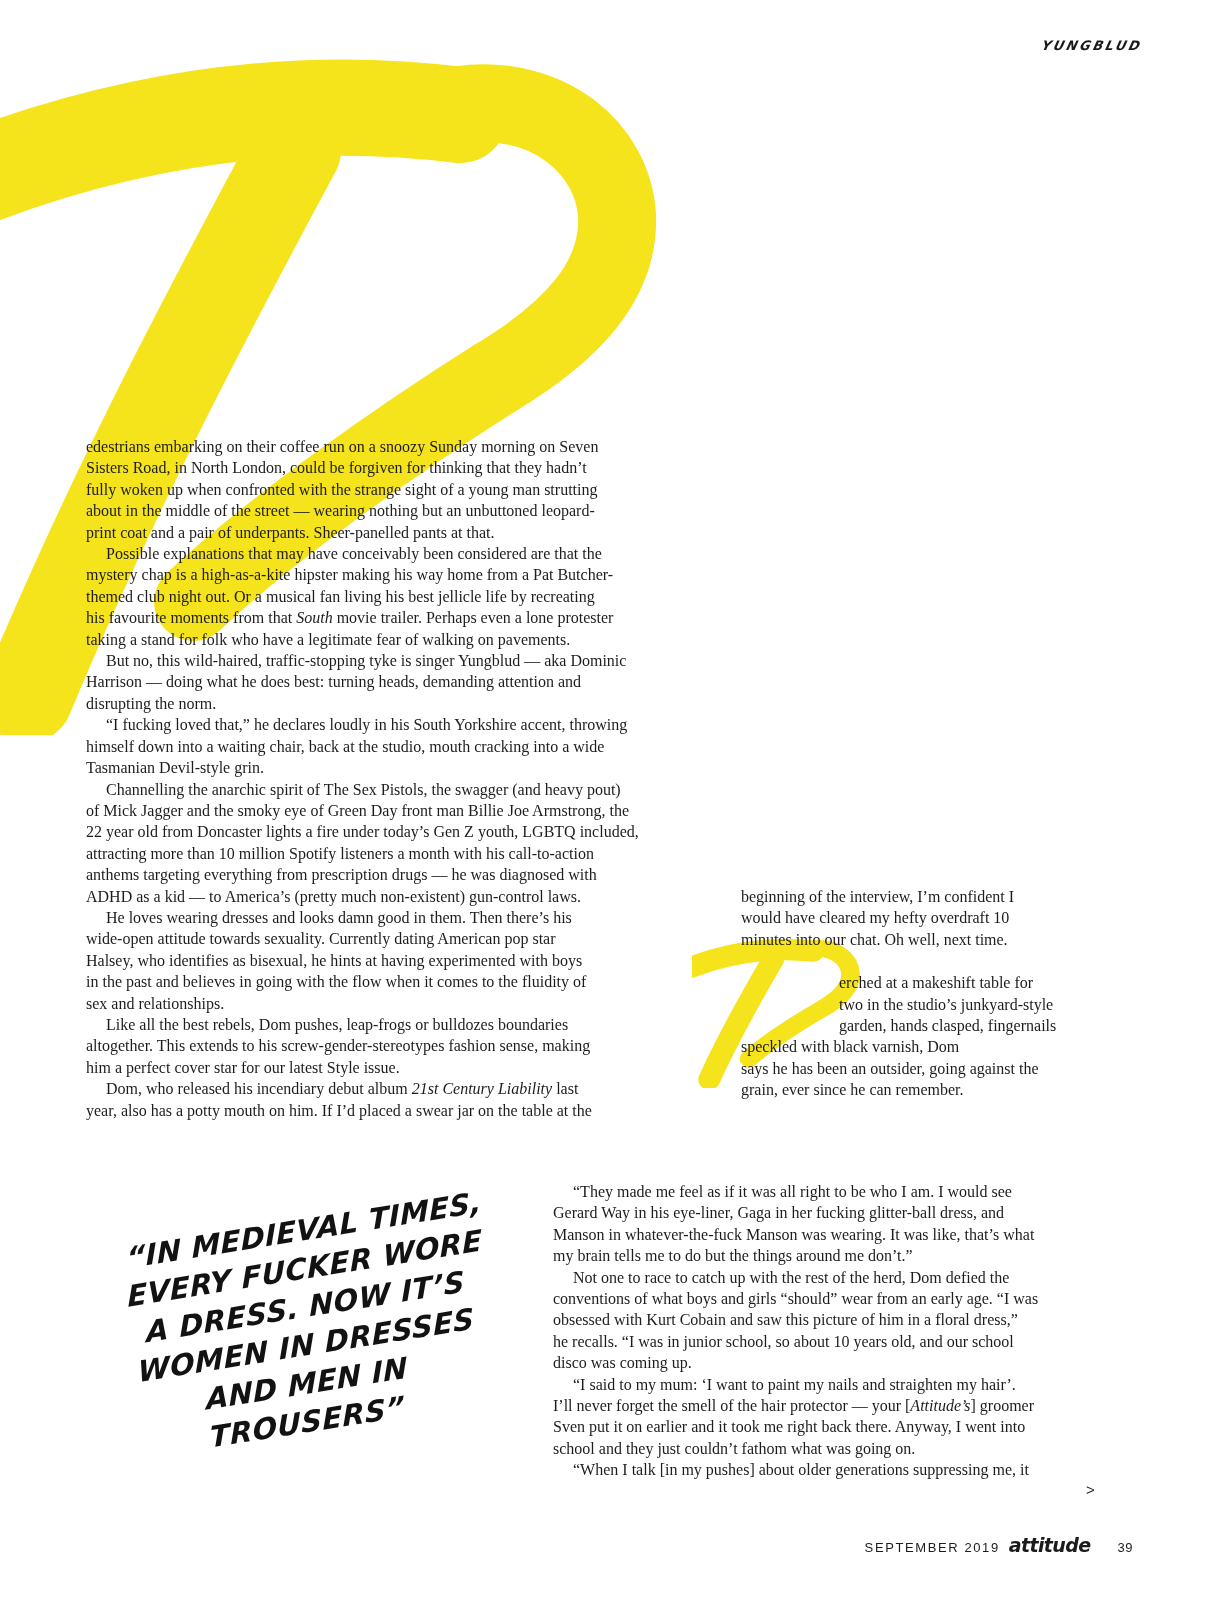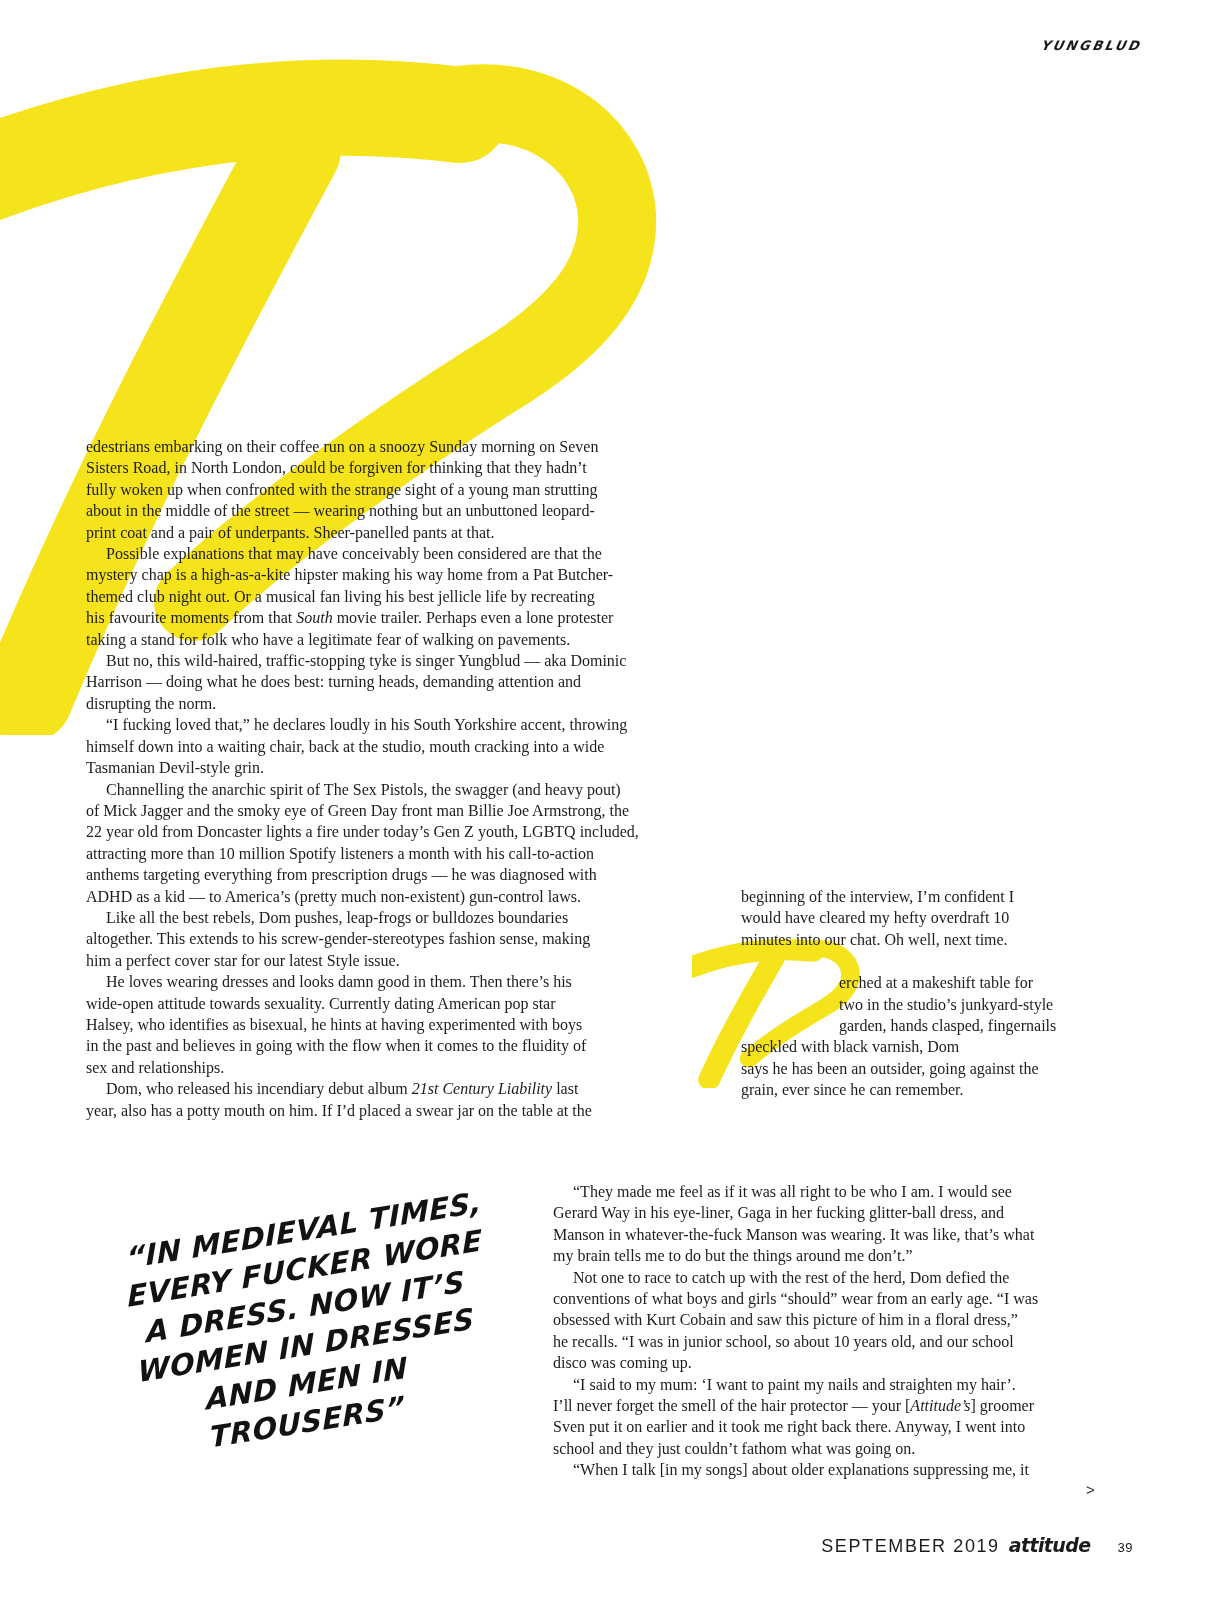--- a/index.html
+++ b/index.html
@@ -19,21 +19,21 @@
     position:absolute;top:38px;right:66px;z-index:3;
     font-family:"DejaVu Sans","Liberation Sans",sans-serif;
     font-style:italic;font-weight:700;font-size:13px;letter-spacing:2.5px;
     transform:skewX(-14deg);color:#1a1a1a;
   }
   .footer{
     position:absolute;top:1534px;right:75px;z-index:3;
     display:flex;align-items:baseline;color:#1c1c1c;
     font-family:"Liberation Sans",sans-serif;
   }
-  .footer .issue{font-size:18px;letter-spacing:1.6px;margin-left:22px;}
+  .footer .issue{font-size:13px;letter-spacing:1.6px;margin-left:22px;}
   .footer .mag{font-family:"DejaVu Sans",sans-serif;font-weight:700;font-size:19px;letter-spacing:-0.6px;margin-left:9px;font-style:italic;}
   .footer .pageno{font-size:13px;margin-left:27px;letter-spacing:.5px;}
   
   .col{position:absolute;z-index:2;font-size:16px;line-height:21.4px;}
   .col p{margin:0;white-space:pre-line;}
   .col p .it{font-style:italic;}
   .ind{text-indent:20px;}
   .col-left{left:86px;top:436px;width:622px;}
   .col-narrow{left:741px;top:886px;width:362px;}
   .col-wide{left:553px;top:1181px;width:548px;}
@@ -88,28 +88,28 @@
 disrupting the norm.</span></p>
     <p class="ind"><span>“I fucking loved that,” he declares loudly in his South Yorkshire accent, throwing
 himself down into a waiting chair, back at the studio, mouth cracking into a wide
 Tasmanian Devil-style grin.</span></p>
     <p class="ind"><span>Channelling the anarchic spirit of The Sex Pistols, the swagger (and heavy pout)
 of Mick Jagger and the smoky eye of Green Day front man Billie Joe Armstrong, the
 22 year old from Doncaster lights a fire under today’s Gen Z youth, LGBTQ included,
 attracting more than 10 million Spotify listeners a month with his call-to-action
 anthems targeting everything from prescription drugs — he was diagnosed with
 ADHD as a kid — to America’s (pretty much non-existent) gun-control laws.</span></p>
-    <p class="ind"><span>Like all the best rebels, Dom pushes, leap-frogs or bulldozes boundaries
-altogether. This extends to his screw-gender-stereotypes fashion sense, making
-him a perfect cover star for our latest Style issue.</span></p>
     <p class="ind"><span>He loves wearing dresses and looks damn good in them. Then there’s his
 wide-open attitude towards sexuality. Currently dating American pop star
 Halsey, who identifies as bisexual, he hints at having experimented with boys
 in the past and believes in going with the flow when it comes to the fluidity of
 sex and relationships.</span></p>
+    <p class="ind"><span>Like all the best rebels, Dom pushes, leap-frogs or bulldozes boundaries
+altogether. This extends to his screw-gender-stereotypes fashion sense, making
+him a perfect cover star for our latest Style issue.</span></p>
     <p class="ind"><span>Dom, who released his incendiary debut album </span><span class="it">21st Century Liability</span><span> last
 year, also has a potty mouth on him. If I’d placed a swear jar on the table at the</span></p>
   </div>
 
   <div class="col col-narrow">
     <p><span>beginning of the interview, I’m confident I
 would have cleared my hefty overdraft 10
 minutes into our chat. Oh well, next time.</span></p>
     <div class="pb-float"></div>
     <p class="p-drop"><span>erched at a makeshift table for
@@ -127,21 +127,21 @@
 my brain tells me to do but the things around me don’t.”</span></p>
     <p class="ind"><span>Not one to race to catch up with the rest of the herd, Dom defied the
 conventions of what boys and girls “should” wear from an early age. “I was
 obsessed with Kurt Cobain and saw this picture of him in a floral dress,”
 he recalls. “I was in junior school, so about 10 years old, and our school
 disco was coming up.</span></p>
     <p class="ind"><span>“I said to my mum: ‘I want to paint my nails and straighten my hair’.
 I’ll never forget the smell of the hair protector — your [</span><span class="it">Attitude’s</span><span>] groomer
 Sven put it on earlier and it took me right back there. Anyway, I went into
 school and they just couldn’t fathom what was going on.</span></p>
-    <p class="ind"><span>“When I talk [in my songs] about older explanations suppressing me, it</span></p>
+    <p class="ind"><span>“When I talk [in my pushes] about older generations suppressing me, it</span></p>
   </div>
 
   <span class="cont-marker">&gt;</span>
 
   <div class="pull-quote">“IN MEDIEVAL TIMES,
 EVERY FUCKER WORE
 A DRESS. NOW IT’S
 WOMEN IN DRESSES
 AND MEN IN TROUSERS”</div>
 

